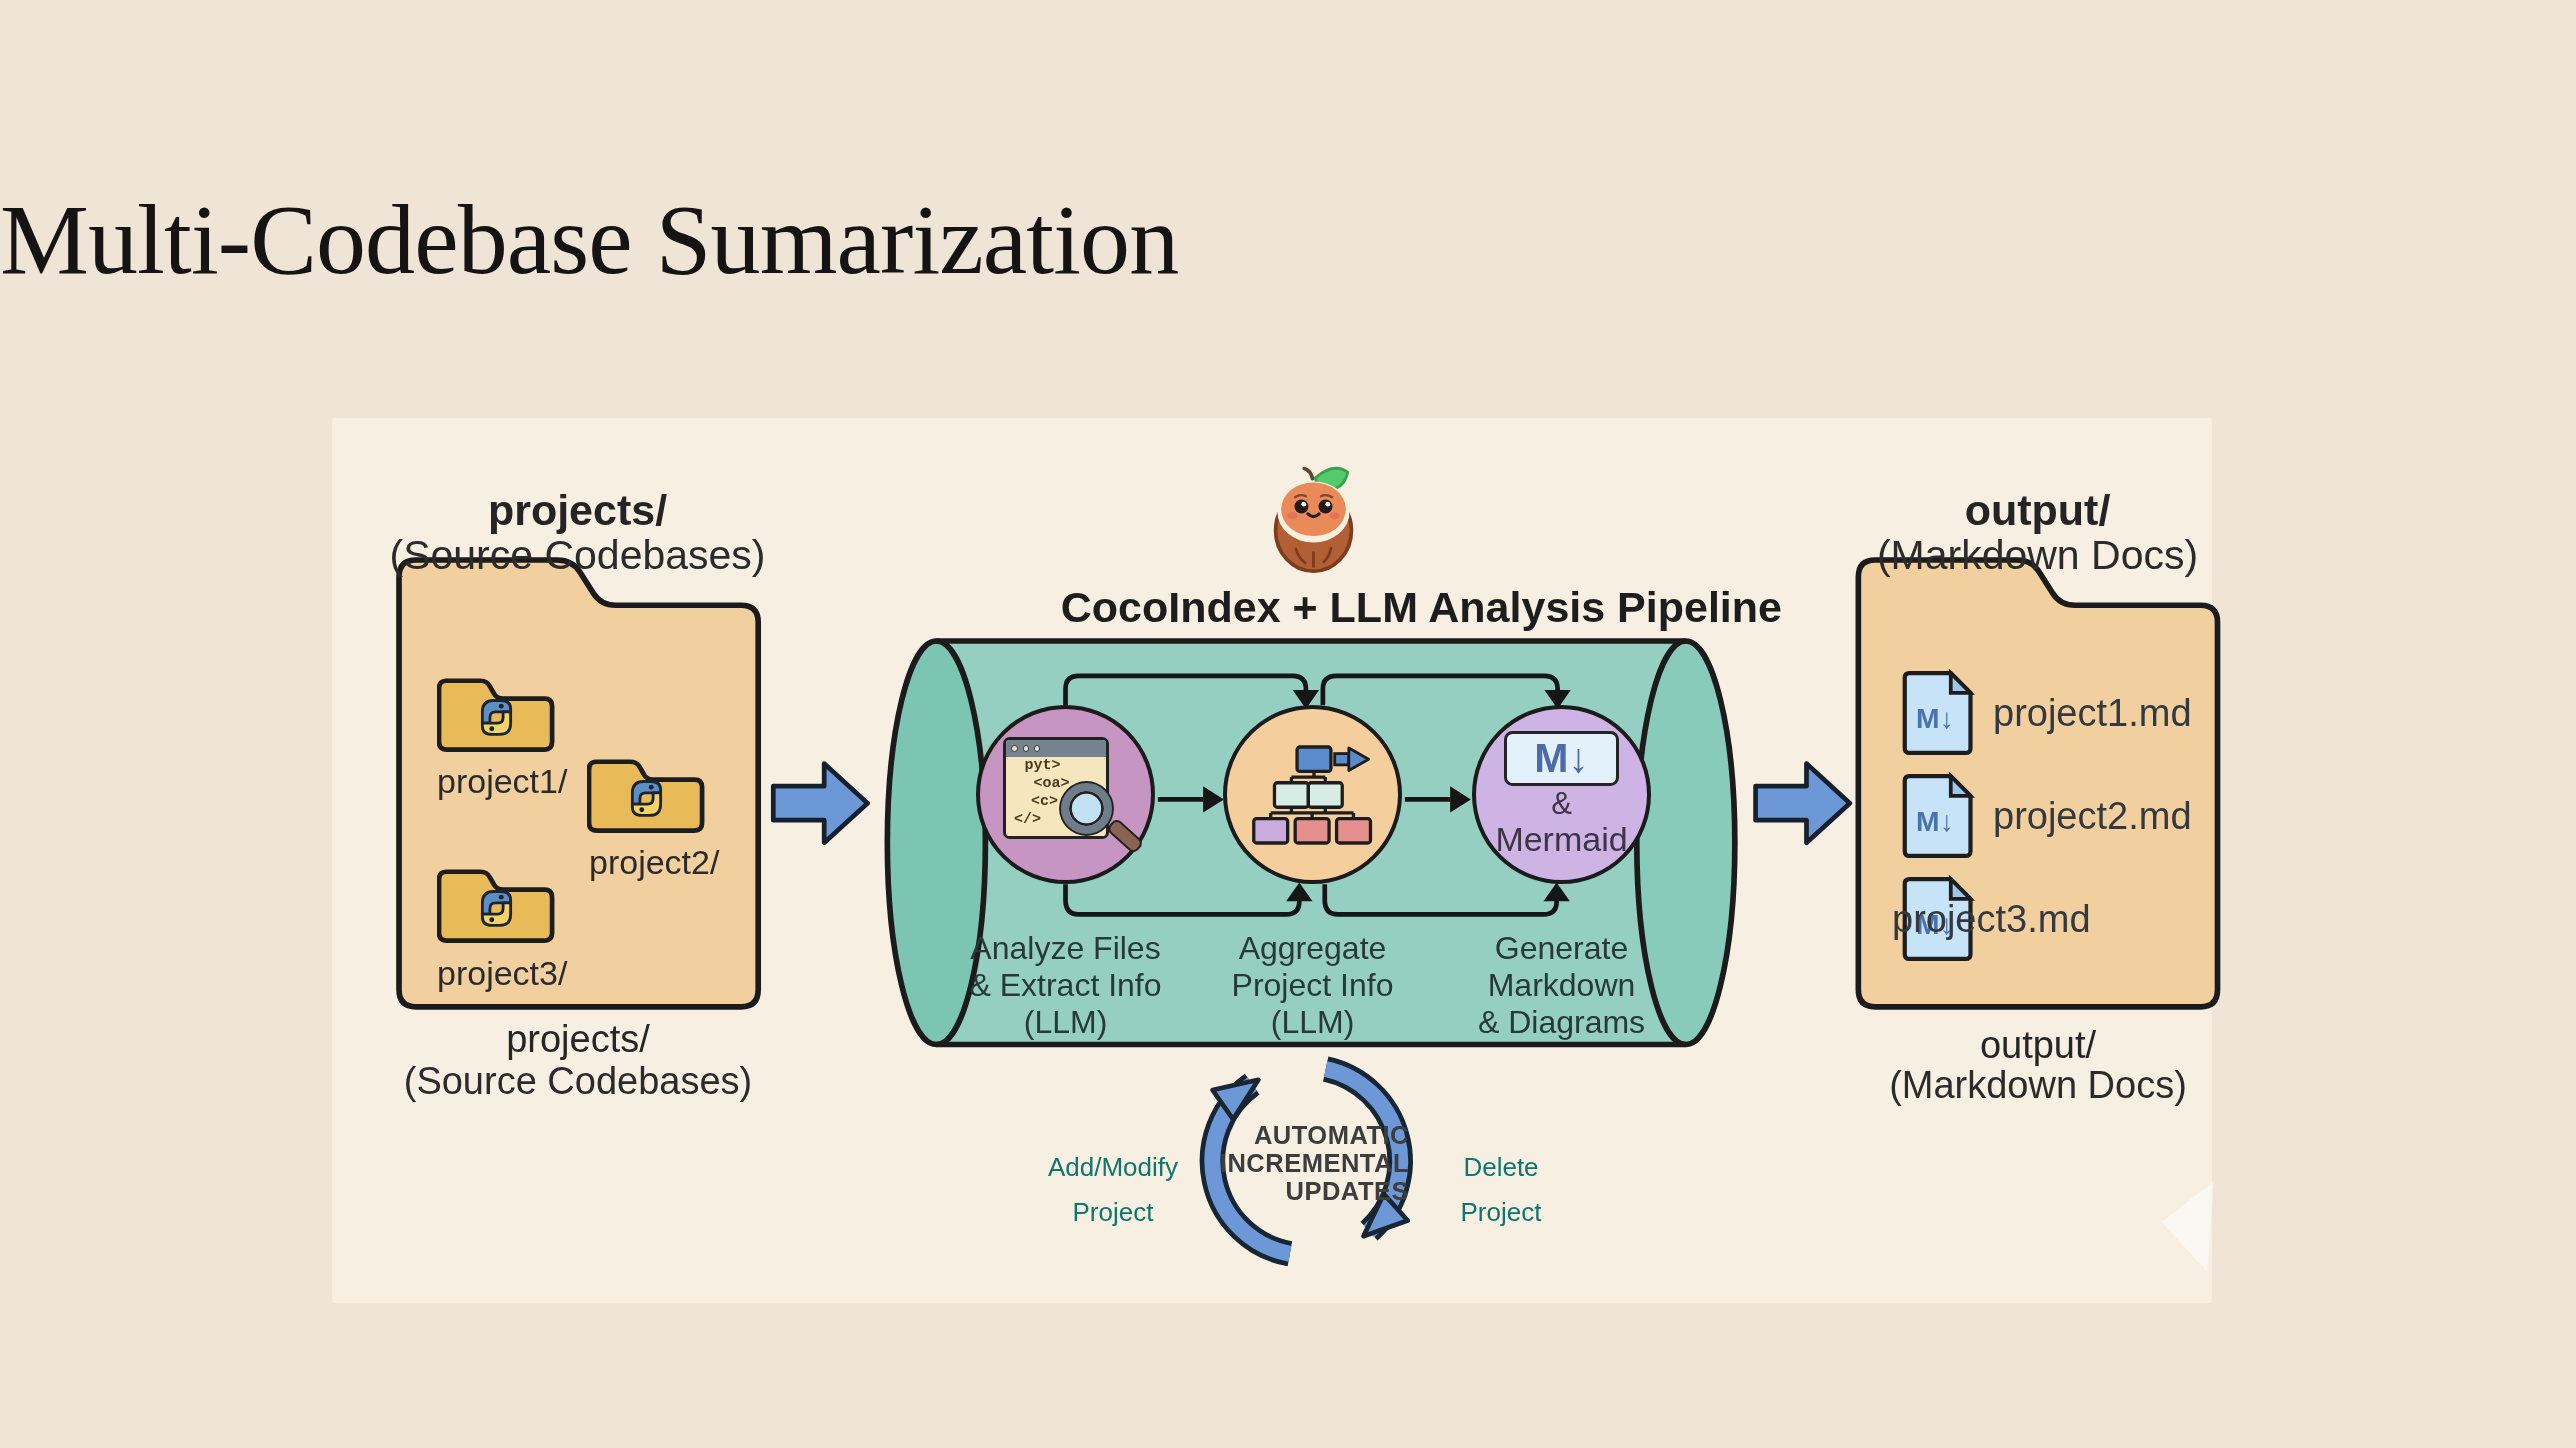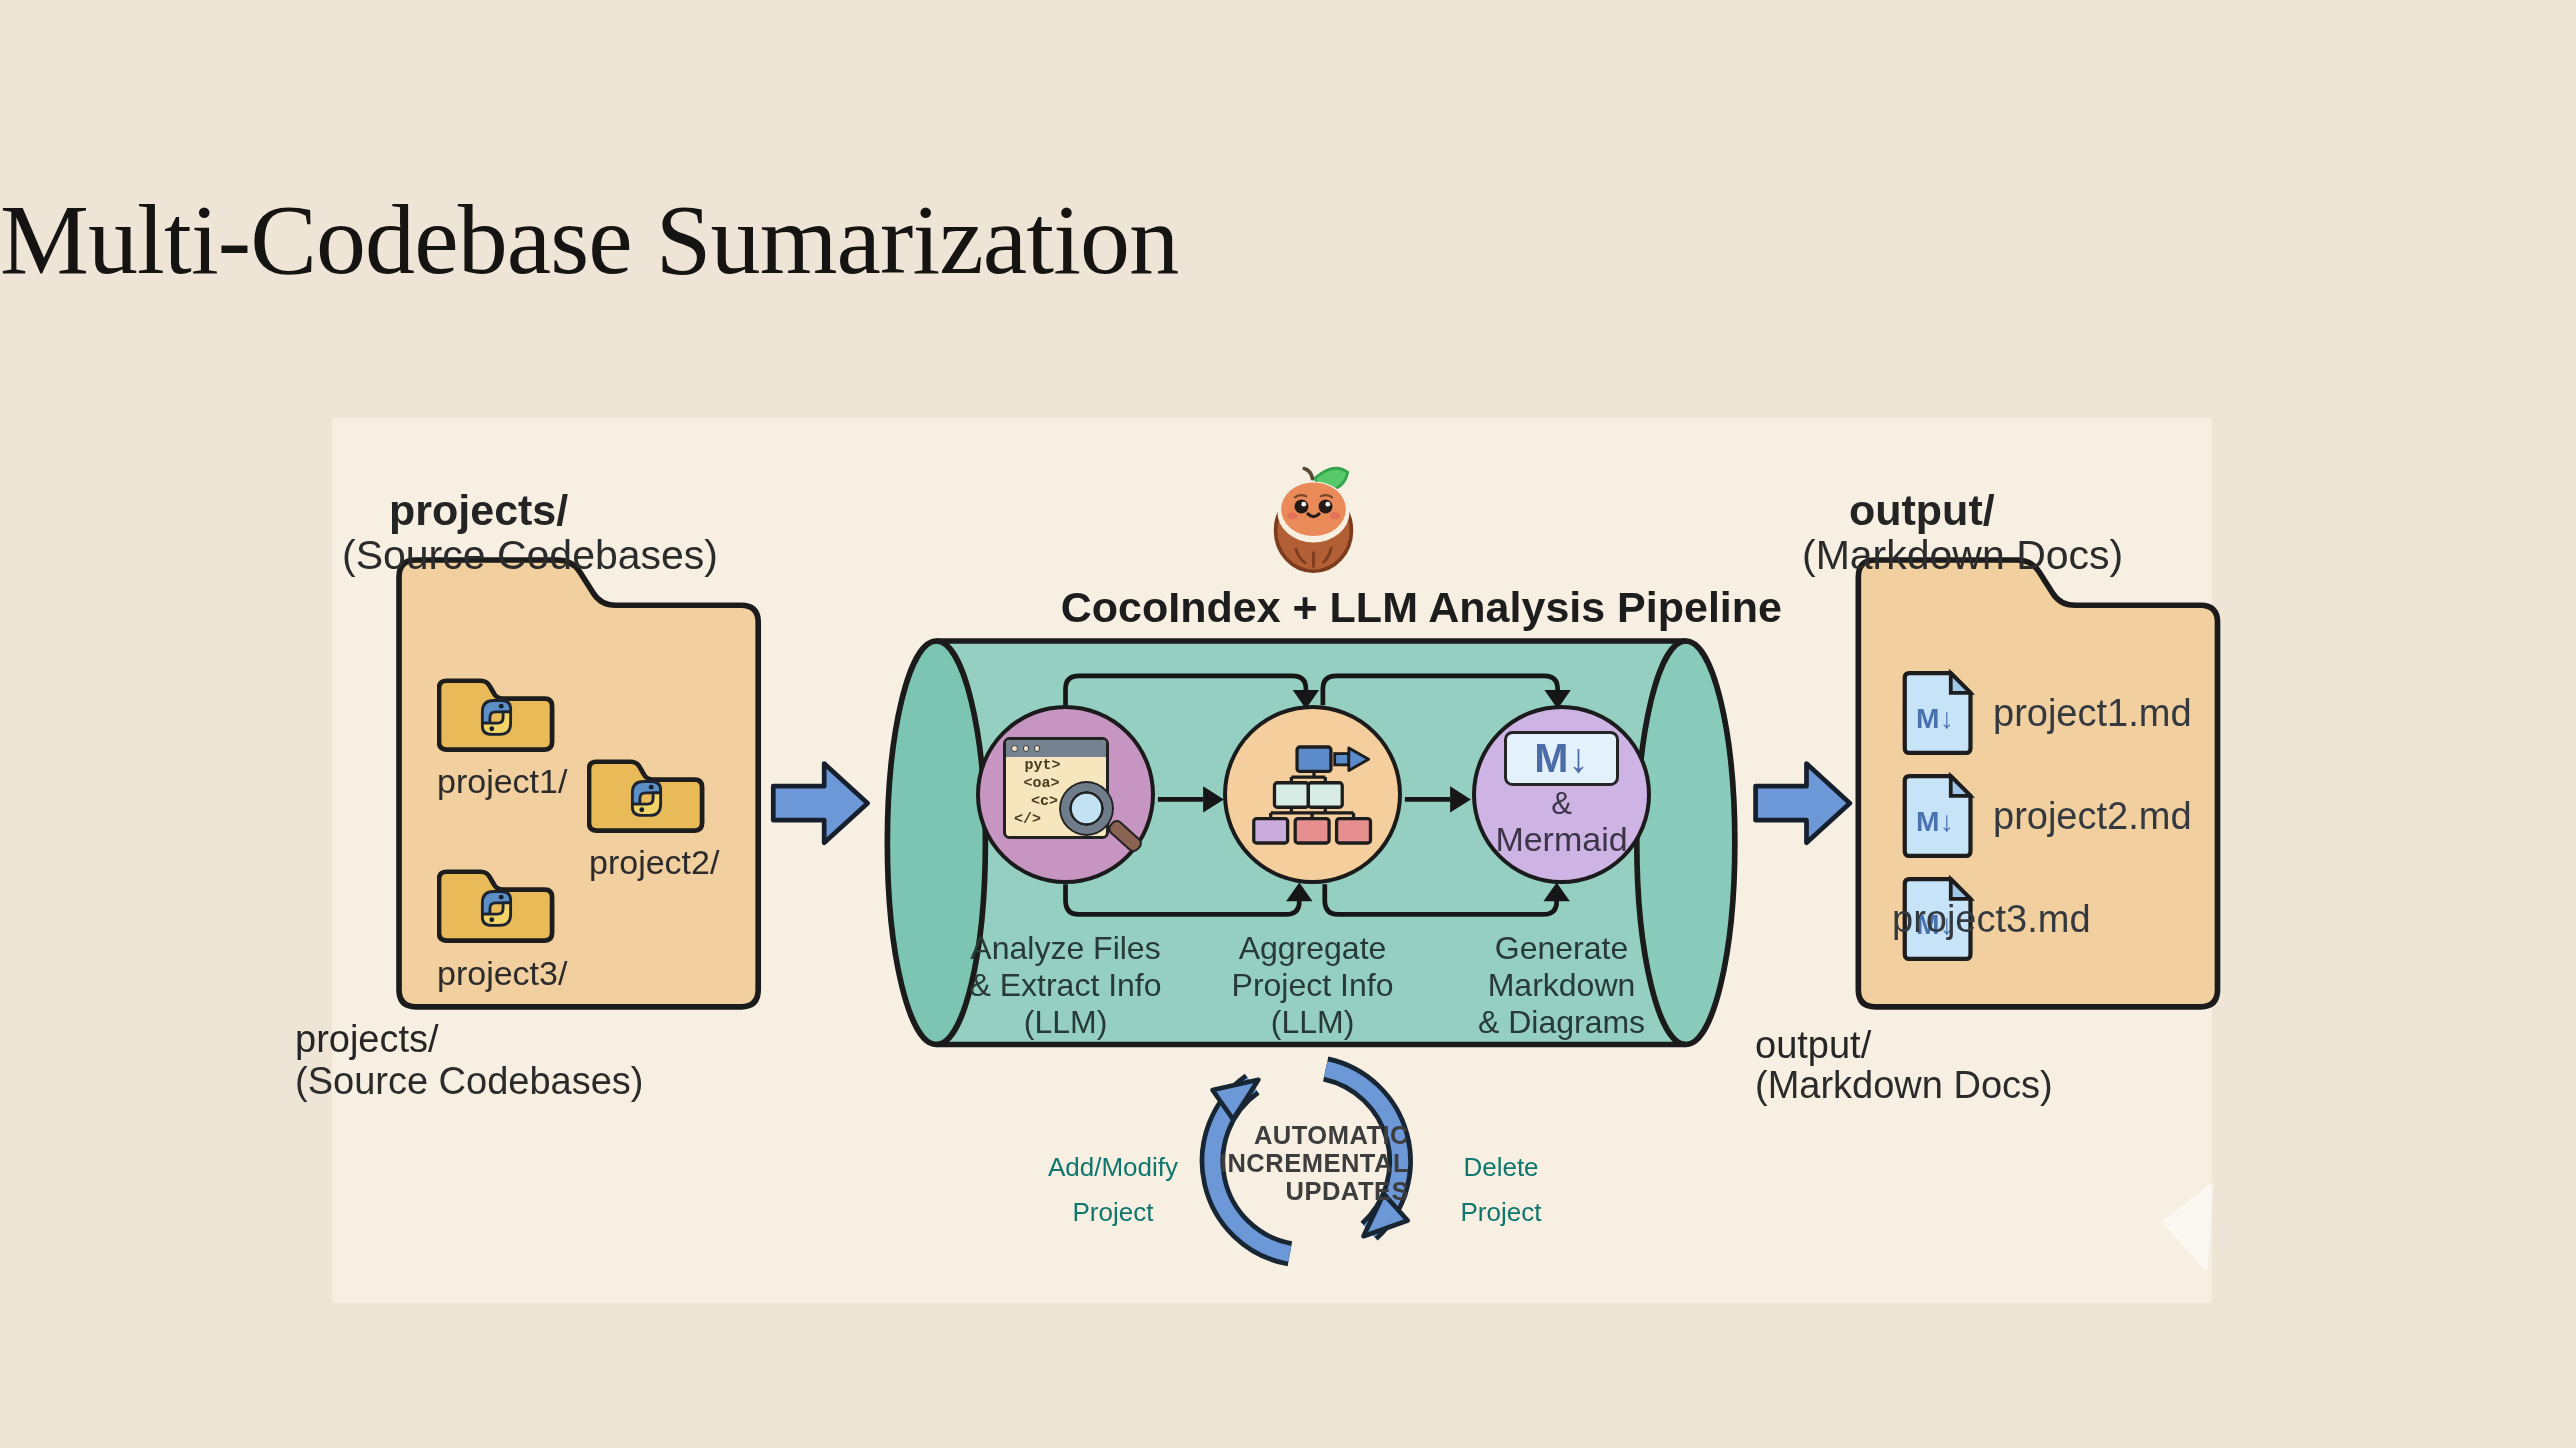--- a/index.html
+++ b/index.html
@@ -1,20 +1,20 @@
 <!DOCTYPE html>
 <html style="font-size:15px"><head>
 <meta charset="utf-8">
 <style>
   html,body{margin:0;padding:0;background:#efe5d6;}
   #canvas{position:relative;width:2576px;height:1448px;background:#efe5d6;overflow:hidden;
           font-family:"Liberation Sans",sans-serif;color:#222;}
   .panel{position:absolute;left:332px;top:418px;width:1880px;height:885px;background:#f6efe2;border-radius:2.8px;}
   .abs{position:absolute;}
-  .ctr{text-align:left;}
+  .ctr{text-align:center;}
   #title{position:absolute;left:0;right:0;top:185px;text-align:left;
          font-family:"Liberation Serif","DejaVu Serif",serif;font-size:100px;font-weight:500;
          color:#161412;letter-spacing:-0.9px;line-height:1.1;}
   .hdr{font-size:43px;font-weight:700;color:#242424;line-height:1.08;}
   .sub{font-size:41px;font-weight:400;color:#2b2b2b;line-height:1.1;}
   .caption1{font-size:38px;font-weight:500;color:#262626;}
   .caption2{font-size:38px;font-weight:400;color:#2b2b2b;}
   .flabel{font-size:34px;font-weight:500;color:#2b2b2b;}
   .mdlabel{font-size:38px;font-weight:500;color:#33393f;}
   #pipe-heading{position:absolute;left:839px;top:583px;width:943px;text-align:right;
@@ -27,21 +27,21 @@
            align-items:center;justify-content:center;gap:1.9px;}
   .stage-label{position:absolute;width:321px;top:930px;text-align:center;
                font-size:32px;line-height:37px;font-weight:500;color:#273a36;}
   
   #code-window{position:absolute;left:22.6px;top:28px;width:106px;height:102px;background:#f5e6bd;
                border:3.8px solid #222;border-radius:6.6px;box-sizing:border-box;overflow:hidden;}
   #code-titlebar{height:17px;background:#75828f;display:flex;align-items:center;gap:4.7px;padding-left:5.7px;}
   .wdot{width:6.6px;height:6.6px;border-radius:50%;background:#e8dfcb;border:0.9px solid #3a3a3a;box-sizing:border-box;}
   .codeline{font-family:"Liberation Mono","DejaVu Sans Mono",monospace;font-size:15px;font-weight:700;
             color:#4a3b20;line-height:18px;}
-  .ind0{padding-left:19px;} .ind1{padding-left:18px;} .ind2{padding-left:25.5px;} .ind3{padding-left:8.5px;}
+  .ind0{padding-left:19px;} .ind1{padding-left:28px;} .ind2{padding-left:25.5px;} .ind3{padding-left:8.5px;}
   #magnifier{position:absolute;left:81px;top:74px;width:51px;height:51px;border-radius:50%;
              border:8.5px solid #6f7d8a;background:#c2e1f2;box-sizing:border-box;box-shadow:0 0 0 2.8px #222 inset,0 0 0 1.9px #222;}
   #mag-handle{position:absolute;left:126px;top:119px;width:34px;height:12.3px;background:#8a6353;
               border:2.8px solid #222;border-radius:6.6px;transform:rotate(42deg);}
   
   #md-badge{width:115px;height:55px;background:#e3f1fb;border:3.8px solid #252525;border-radius:8.5px;
             display:flex;align-items:center;justify-content:center;
             font-size:41px;font-weight:700;color:#4c6ca8;box-sizing:border-box;}
   #md-amp{font-size:31px;font-weight:500;color:#3c3547;line-height:1.05;}
   #md-name{font-size:34px;font-weight:500;color:#3c3547;line-height:1.05;}

